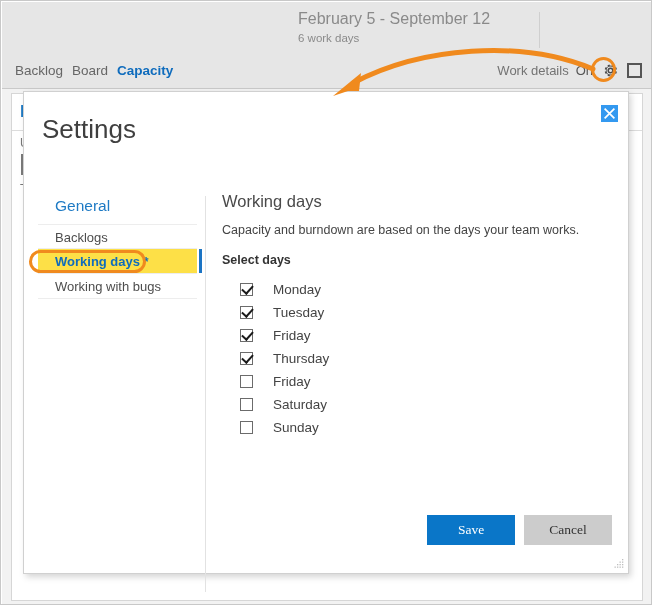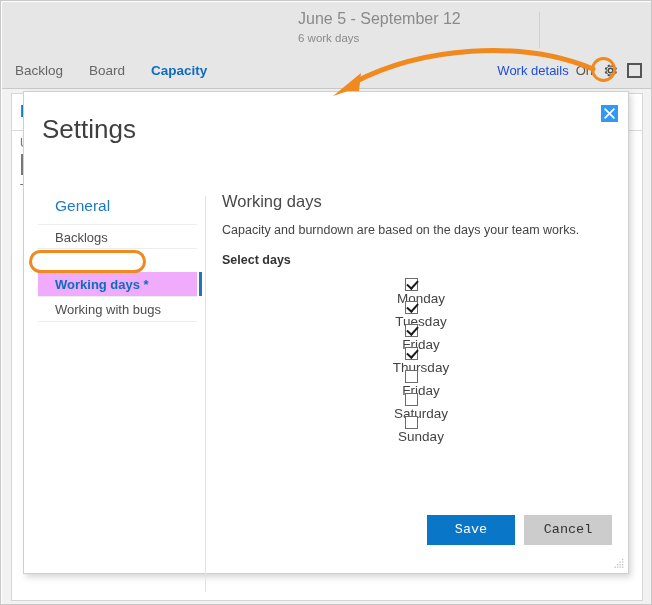--- a/index.html
+++ b/index.html
@@ -60,21 +60,21 @@
     position: absolute;
     left: 537px; top: 10px;
     width: 1px; height: 36px;
     background: #cfcfcf;
   }
 
   .nav-tabs {
     position: absolute;
     left: 13px; top: 61px;
     display: flex;
-    gap: 26px;
+    gap: 9px;
     align-items: baseline;
   }
   .nav-tab {
     font-size: 13.5px;
     color: #666666;
     white-space: nowrap;
     cursor: pointer;
   }
   .nav-tab.active {
     color: #0f6cbd;
@@ -84,21 +84,21 @@
 
   .work-details-area {
     position: absolute;
     right: 10px; top: 58px;
     display: flex;
     align-items: center;
     gap: 7px;
   }
   .work-details-label {
     font-size: 13px;
-    color: #1d4ed8;
+    color: #737373;
     white-space: nowrap;
   }
   .work-details-state {
     font-size: 13px;
     color: #555555;
   }
   .gear-wrap {
     position: relative;
     width: 20px; height: 20px;
     display: flex; align-items: center; justify-content: center;
@@ -226,24 +226,23 @@
     font-size: 13px;
     color: #4d4d4d;
     border-top: 1px solid #ededed;
     border-bottom: 1px solid #ededed;
     cursor: pointer;
     white-space: nowrap;
     box-sizing: border-box;
   }
   .nav-item + .nav-item { border-top: none; }
   .nav-item.selected {
-    background: #f0abfc;
+    background: #fde047;
     color: #0f6cbd;
     font-weight: bold;
-    margin-top: 23px;
   }
   .nav-item.selected::after {
     content: "";
     position: absolute;
     right: -5px; top: 0;
     width: 3px; height: 100%;
     background: #1b74c4;
   }
   .nav-divider {
     position: absolute;
@@ -279,21 +278,20 @@
     white-space: nowrap;
   }
   .day-list { margin: 0; padding: 0; }
   .day-row {
     display: flex;
     align-items: center;
     height: 23px;
     margin-bottom: 0px;
     padding-left: 18px;
     cursor: pointer;
-    flex-direction: column;
   }
   .cbox {
     width: 13px; height: 13px;
     border: 1px solid #6b6b6b;
     background: #ffffff;
     box-sizing: border-box;
     position: relative;
     flex: 0 0 auto;
     margin-right: 20px;
   }
@@ -316,21 +314,21 @@
   .dialog-buttons {
     position: absolute;
     right: 16px; bottom: 28px;
     display: flex;
     gap: 9px;
   }
   .btn {
     width: 88px; height: 30px;
     border: none;
     font-size: 13.5px;
-    font-family: Liberation Mono, monospace;
+    font-family: Liberation Serif, serif;
     cursor: pointer;
     line-height: 30px;
     padding: 0;
   }
   .btn-primary { background: #0a76c8; color: #ffffff; }
   .btn-secondary { background: #cccccc; color: #333333; }
 
   .resize-grip {
     position: absolute;
     right: 4px; bottom: 4px;
@@ -361,21 +359,21 @@
     border-radius: 12px;
     box-sizing: border-box;
   }
 </style>
 </head>
 <body>
 
 <div id="screen">
 
   <div class="app-header">
-    <div class="date-range">June 5 - September 12</div>
+    <div class="date-range">February 5 - September 12</div>
     <div class="work-days">6 work days</div>
     <div class="header-divider"></div>
 
     <div class="nav-tabs">
       <div class="nav-tab">Backlog</div>
       <div class="nav-tab">Board</div>
       <div class="nav-tab active">Capacity</div>
     </div>
 
     <div class="work-details-area">

